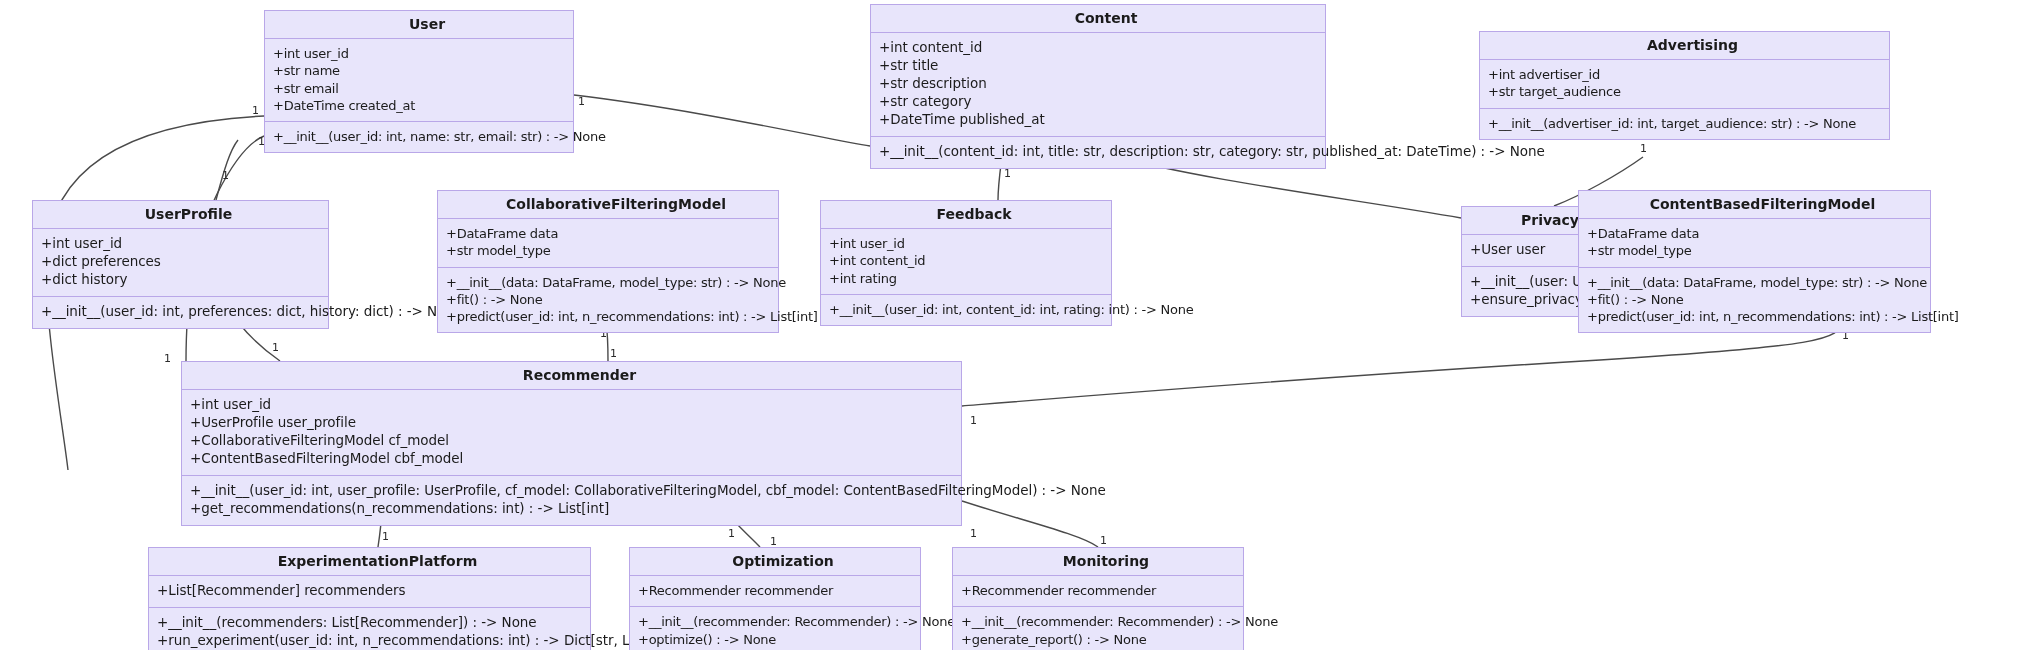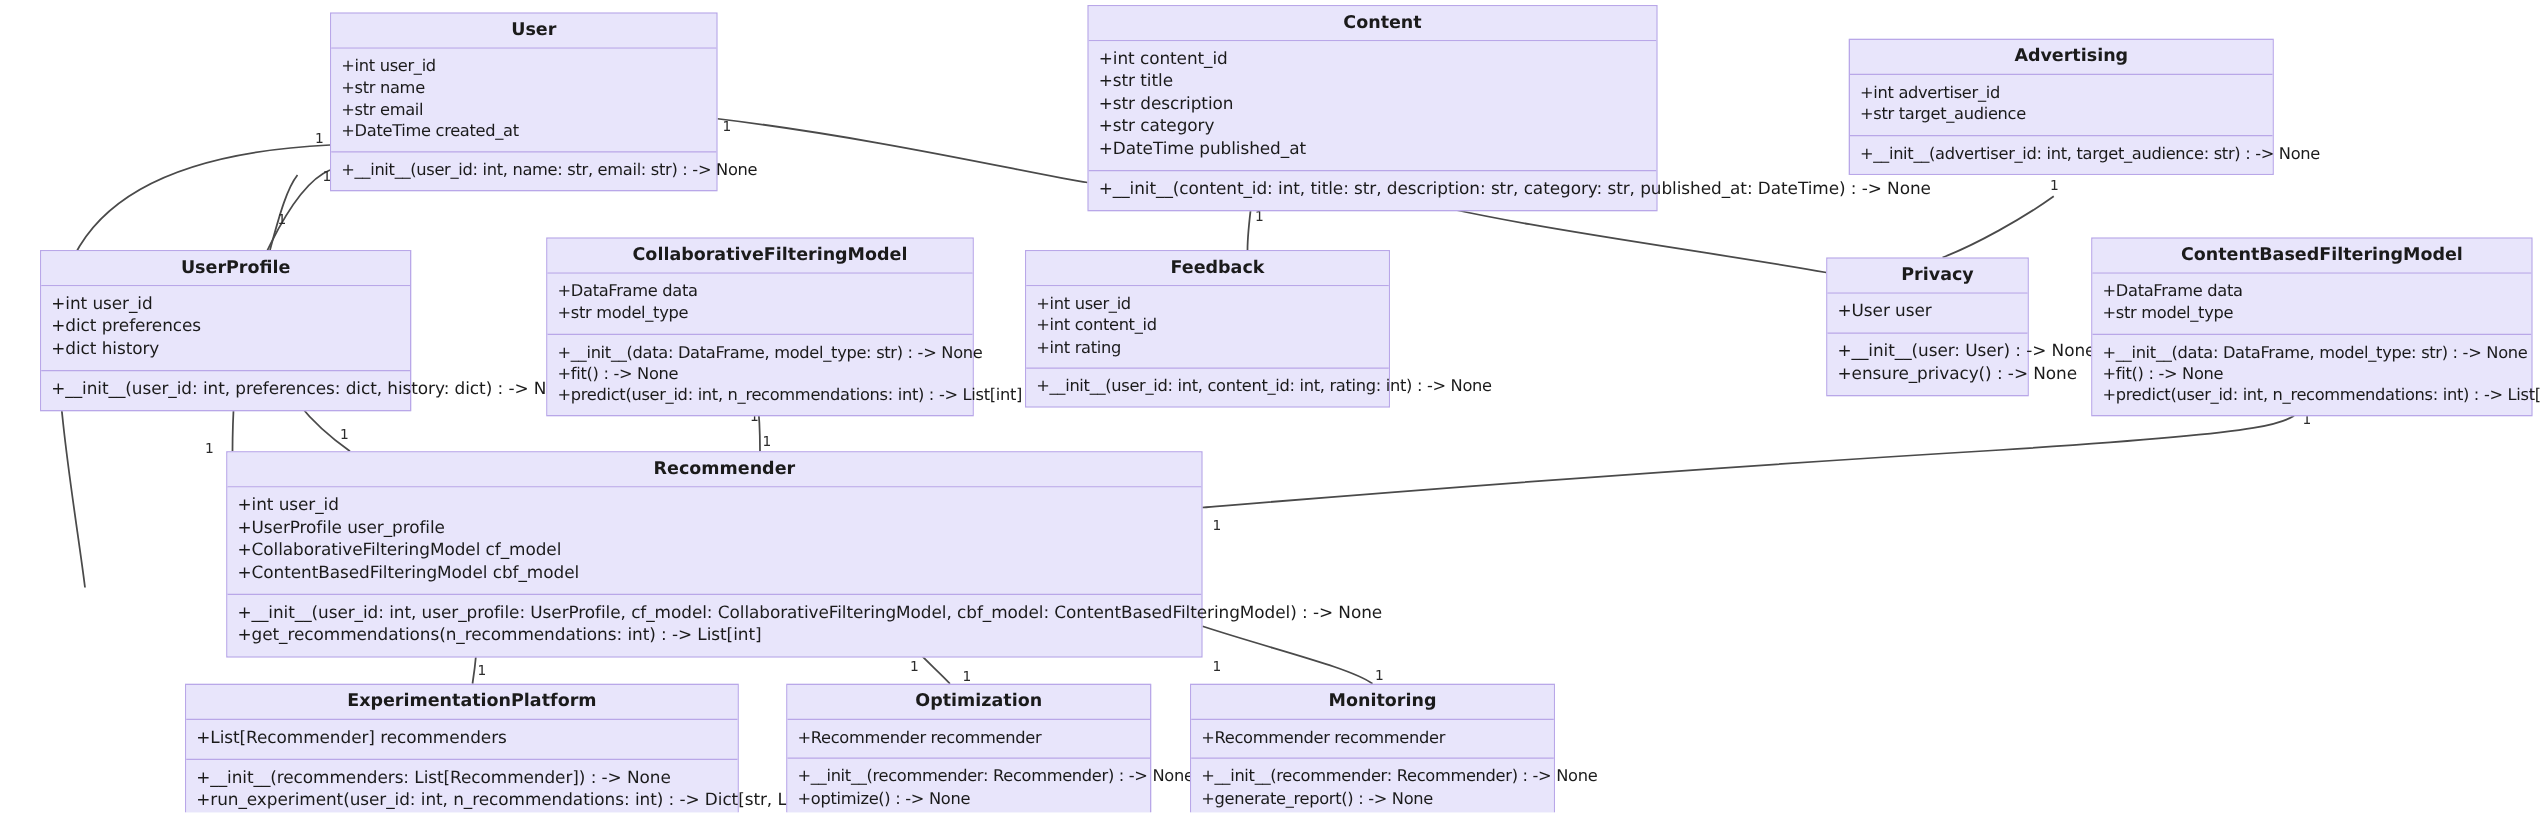--- a/index.html
+++ b/index.html
@@ -134,21 +134,21 @@
           <div class="uml-line">+int content_id</div>
           <div class="uml-line">+str title</div>
           <div class="uml-line">+str description</div>
           <div class="uml-line">+str category</div>
           <div class="uml-line">+DateTime published_at</div>
         </div>
         <div class="uml-section has-divider">
           <div class="uml-line">+__init__(content_id: int, title: str, description: str, category: str, published_at: DateTime) : -&gt; None</div>
         </div>
       </div>
-      <div class="uml-class compact" style="left: 1479px; top: 31px; width: 340px;">
+      <div class="uml-class compact" style="left: 1479px; top: 31px; width: 411px;">
         <div class="uml-title">Advertising</div>
         <div class="uml-section">
           <div class="uml-line">+int advertiser_id</div>
           <div class="uml-line">+str target_audience</div>
         </div>
         <div class="uml-section has-divider">
           <div class="uml-line">+__init__(advertiser_id: int, target_audience: str) : -&gt; None</div>
         </div>
       </div>
       <div class="uml-class" style="left: 32px; top: 200px; width: 297px;">
@@ -188,21 +188,21 @@
       <div class="uml-class" style="left: 1461px; top: 206px; width: 162px;">
         <div class="uml-title">Privacy</div>
         <div class="uml-section">
           <div class="uml-line">+User user</div>
         </div>
         <div class="uml-section has-divider">
           <div class="uml-line">+__init__(user: User) : -&gt; None</div>
           <div class="uml-line">+ensure_privacy() : -&gt; None</div>
         </div>
       </div>
-      <div class="uml-class compact" style="left: 1673px; top: 190px; width: 353px;">
+      <div class="uml-class compact" style="left: 1578px; top: 190px; width: 353px;">
         <div class="uml-title">ContentBasedFilteringModel</div>
         <div class="uml-section">
           <div class="uml-line">+DataFrame data</div>
           <div class="uml-line">+str model_type</div>
         </div>
         <div class="uml-section has-divider">
           <div class="uml-line">+__init__(data: DataFrame, model_type: str) : -&gt; None</div>
           <div class="uml-line">+fit() : -&gt; None</div>
           <div class="uml-line">+predict(user_id: int, n_recommendations: int) : -&gt; List[int]</div>
         </div>

